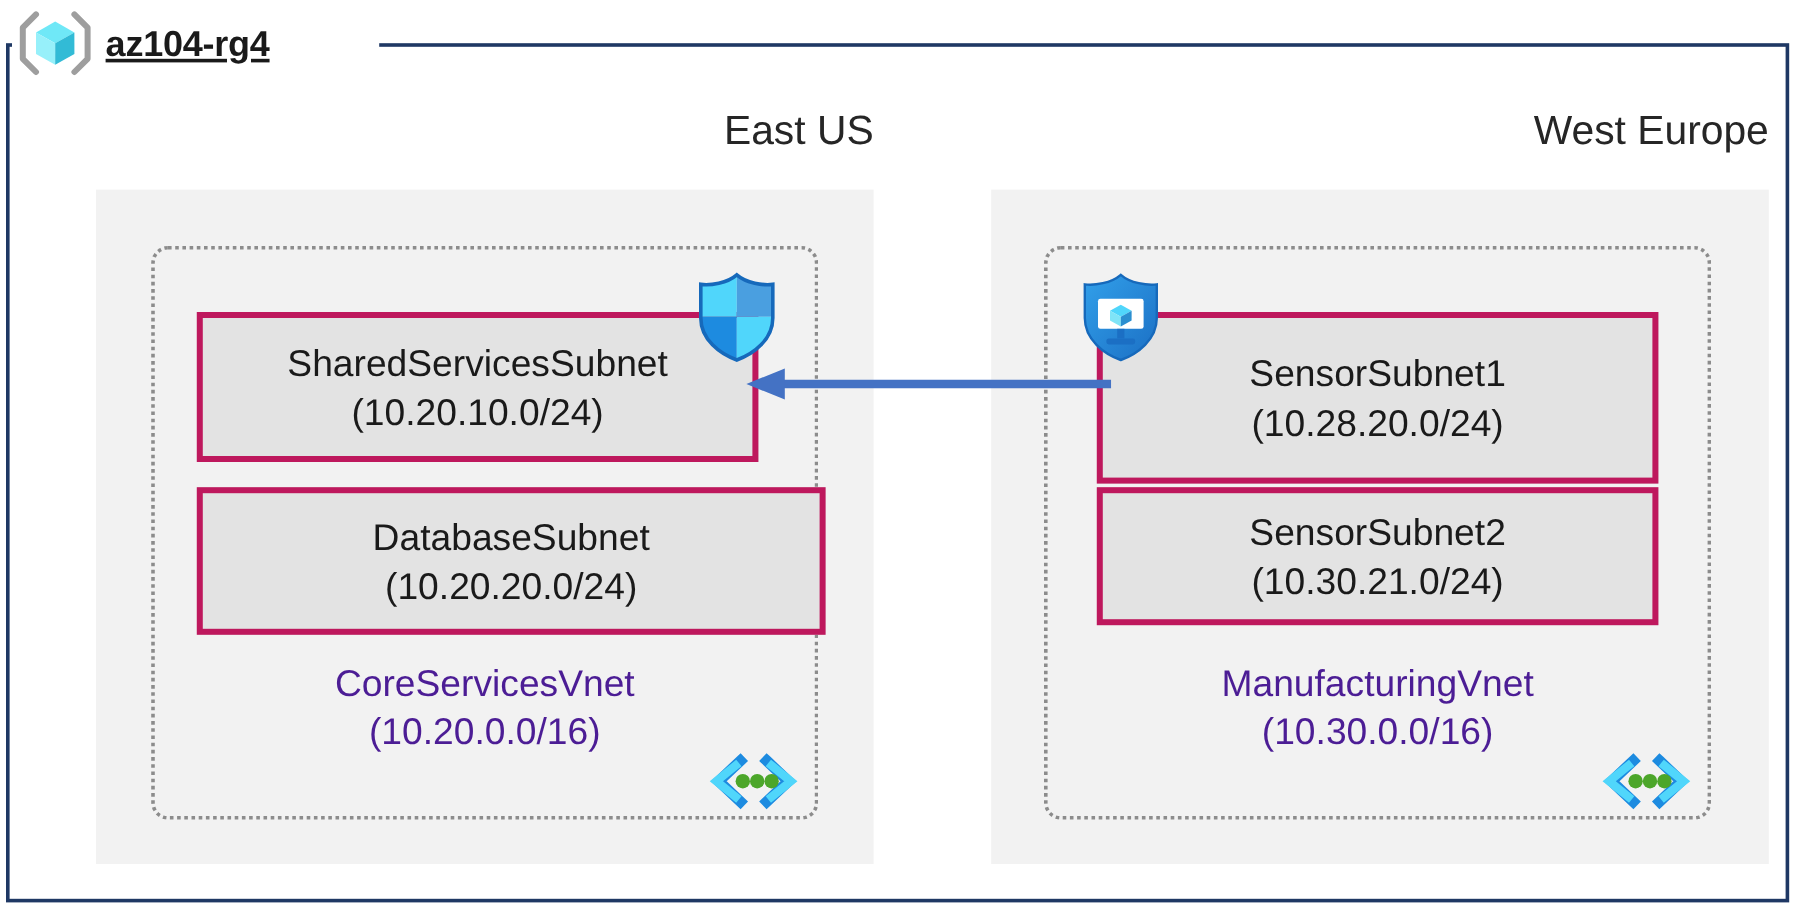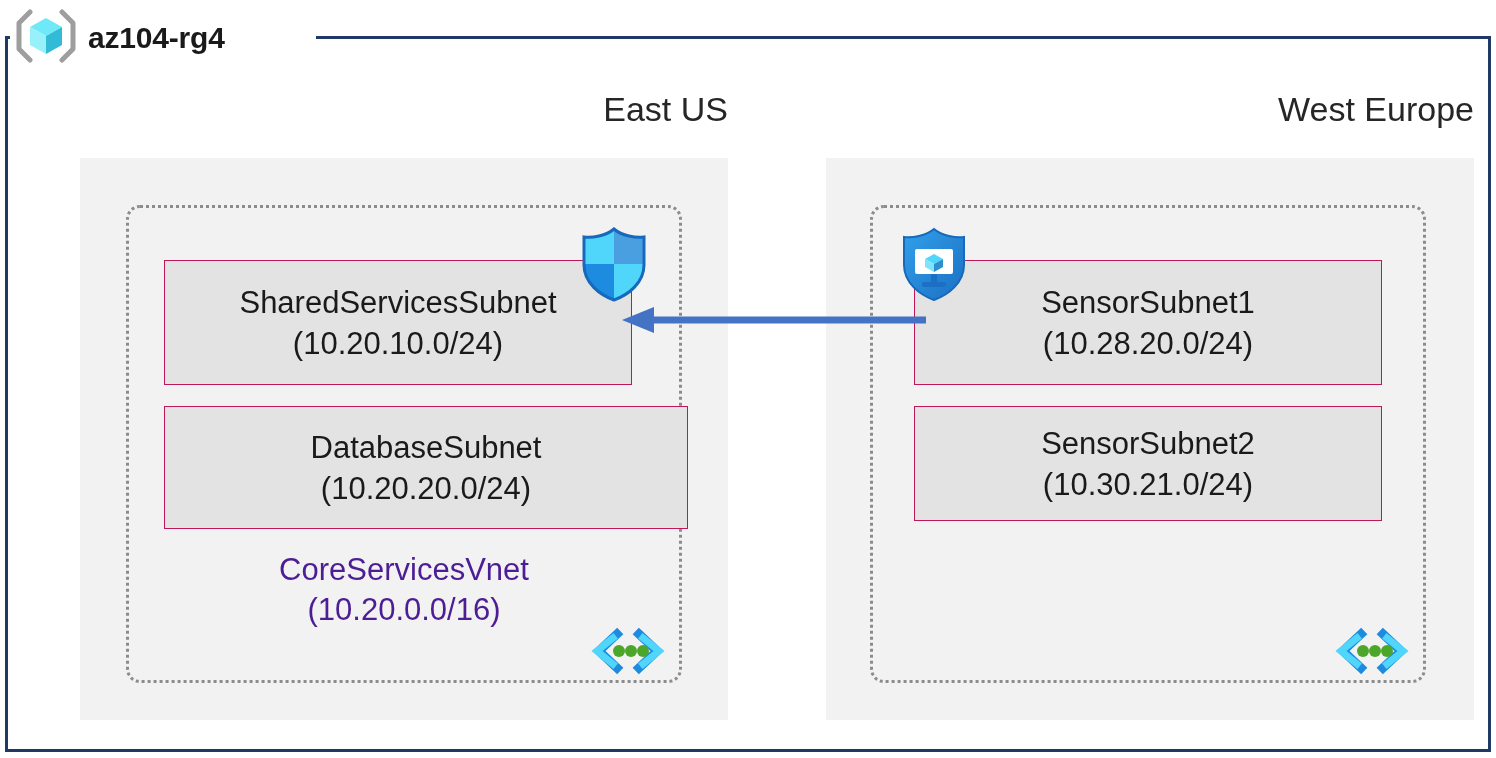--- a/index.html
+++ b/index.html
@@ -49,20 +49,21 @@
     align-items: center;
     gap: 10px;
     z-index: 3;
   }
   .rg-title-text {
     font-size: 30px;
     font-weight: bold;
     color: #1a1a1a;
     letter-spacing: -0.2px;
     white-space: nowrap;
+    text-decoration: underline;
   }
 
   
   .region {
     position: absolute;
     background: #f2f2f2;
   }
   .region-east   { left: 80px;  top: 158px; width: 648px; height: 562px; }
   .region-west   { left: 826px; top: 158px; width: 648px; height: 562px; }
 
@@ -105,34 +106,34 @@
     right: 14px;
     bottom: 4px;
     width: 74px;
     height: 50px;
   }
 
   
   .subnet {
     position: absolute;
     background: #e3e3e3;
-    border: 1px solid #be185d;
+    border: 5px solid #be185d;
     box-sizing: border-box;
     display: flex;
     flex-direction: column;
     align-items: center;
     justify-content: center;
     font-size: 31px;
     line-height: 41px;
     color: #1a1a1a;
     white-space: nowrap;
   }
   .subnet-a { left: 164px; top: 260px; width: 468px; height: 125px; }
   .subnet-b { left: 164px; top: 406px; width: 524px; height: 123px; }
-  .subnet-c { left: 914px; top: 260px; width: 468px; height: 125px; }
+  .subnet-c { left: 914px; top: 260px; width: 468px; height: 143px; }
   .subnet-d { left: 914px; top: 406px; width: 468px; height: 115px; }
 
   
   .badge {
     position: absolute;
     width: 72px;
     height: 78px;
     z-index: 5;
   }
   .badge-nsg     { left: 578px; top: 225px; }
@@ -217,20 +218,24 @@
         <rect x="36" y="39" width="36" height="39" fill="#50D6FB"></rect>
       </g>
       <path d="M36 4 C28 11 14 13 6 12 L6 40 C6 58 22 70 36 75 C50 70 66 58 66 40 L66 12 C58 13 44 11 36 4 Z" fill="none" stroke="#1669BB" stroke-width="3"></path>
     </svg>
   </span>
 
   <div class="region region-west"></div>
   <div class="region-label region-label-west">West Europe</div>
 
   <div class="vnet vnet-manuf">
+    <div class="vnet-caption">
+      <div>ManufacturingVnet</div>
+      <div>(10.30.0.0/16)</div>
+    </div>
     <span class="vnet-icon">
       <svg width="74" height="50" viewBox="0 0 74 50">
         <path d="M26 8 L8 25 L26 42" fill="none" stroke="#1D8BE0" stroke-width="9" stroke-linecap="square"></path>
         <path d="M22 12 L6 25 L22 38" fill="none" stroke="#50D6FB" stroke-width="7" stroke-linecap="square"></path>
         <path d="M48 8 L66 25 L48 42" fill="none" stroke="#1D8BE0" stroke-width="9" stroke-linecap="square"></path>
         <path d="M52 12 L68 25 L52 38" fill="none" stroke="#50D6FB" stroke-width="7" stroke-linecap="square"></path>
         <circle cx="28" cy="25" r="6" fill="#4CA62A"></circle>
         <circle cx="40" cy="25" r="6" fill="#4CA62A"></circle>
         <circle cx="52" cy="25" r="6" fill="#4CA62A"></circle>
       </svg>

